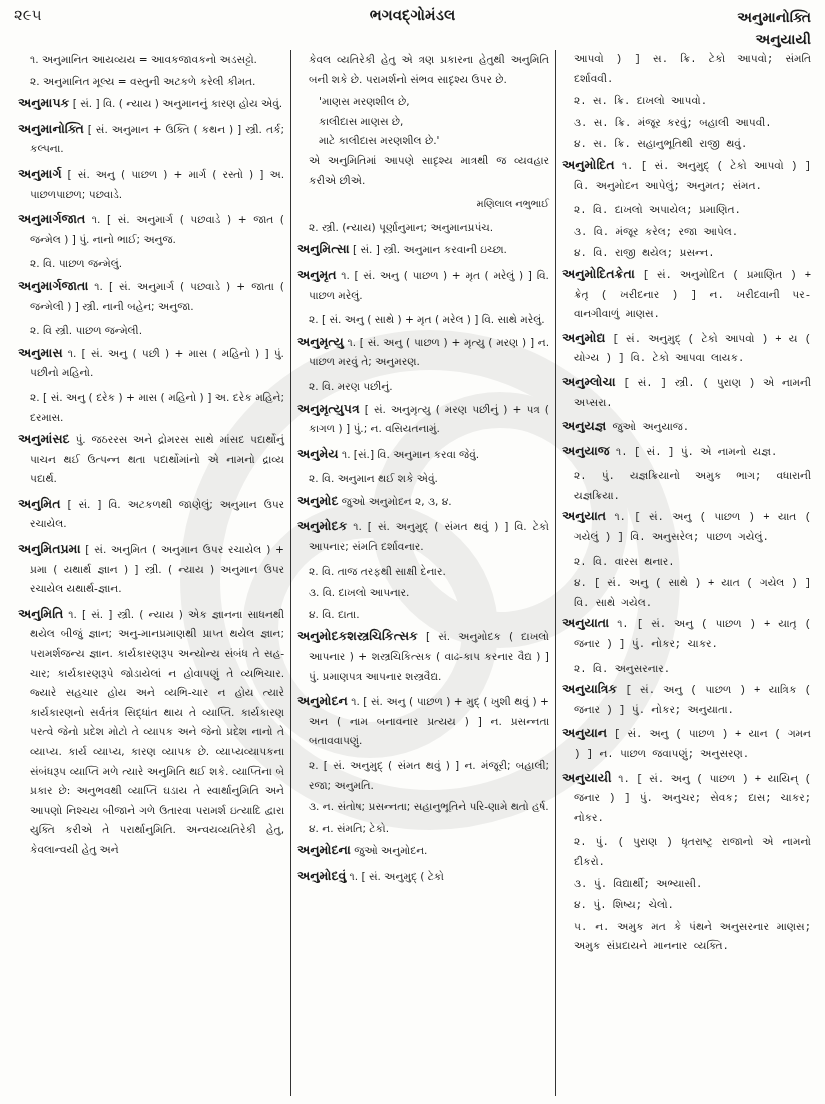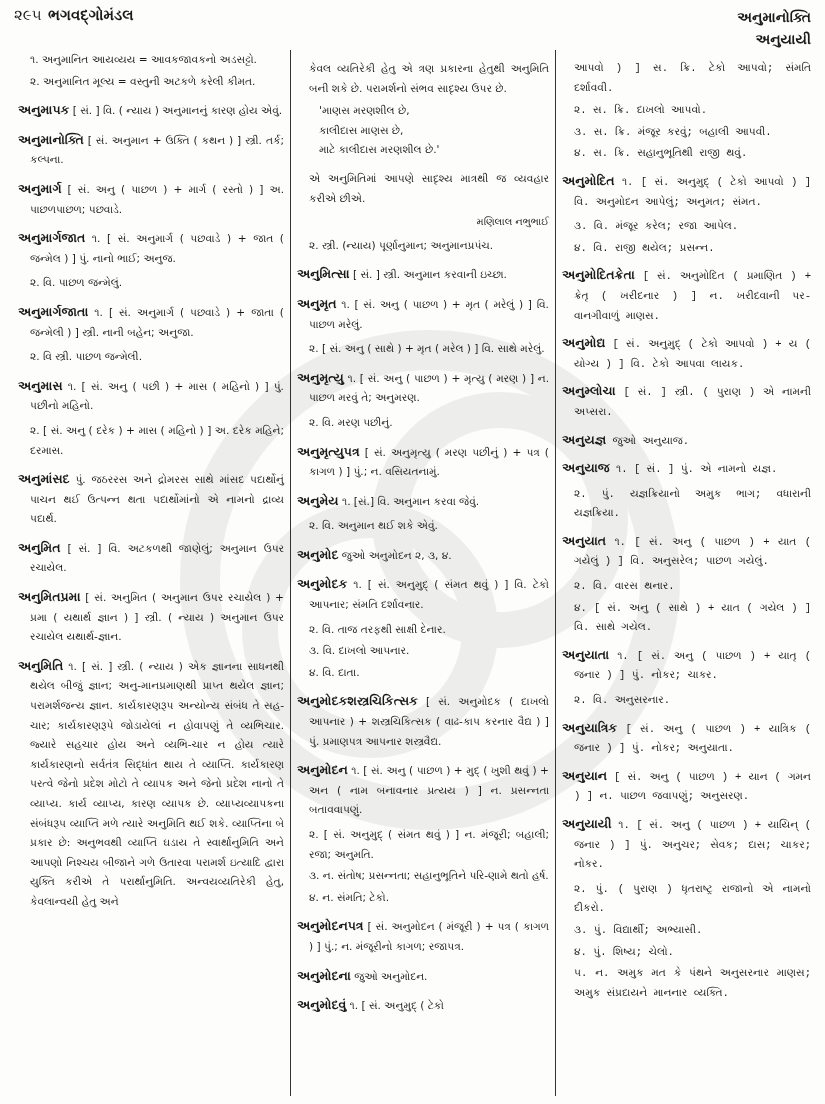--- a/index.html
+++ b/index.html
@@ -8,28 +8,28 @@
     background: #fdfdfb; color: #1a1a1a;
     font-family: "DejaVu Sans", "Liberation Sans", sans-serif;
     position: relative;
   }
   .watermark {
     position: absolute; left: 170px; top: 300px; width: 520px; height: 560px;
     pointer-events: none; opacity: 0.06;
   }
   .header { position: absolute; top: 0; left: 0; width: 825px; height: 58px; }
   .page-num { position: absolute; left: 14px; top: 6px; font-size: 15px; font-weight: normal; }
-  .running-title { position: absolute; left: 0; right: 0; top: 6px; font-size: 15px; font-weight: bold; padding-left: 48px; }
+  .running-title { position: absolute; left: 0; right: 0; top: 6px; text-align: center; font-size: 15px; font-weight: bold; }
   .guide { position: absolute; right: 14px; top: 6px; text-align: right; font-size: 14px; font-weight: bold; line-height: 22px; }
   .columns { position: absolute; top: 50px; left: 12px; width: 805px; height: 1046px; display: flex; }
   .col { overflow: hidden; font-size: 10.6px; line-height: 19.6px; text-align: justify; padding: 0 6px; box-sizing: border-box; }
   .col1 { width: 278px; }
   .col2 { width: 265px; border-left: 1.5px solid #333; }
   .col3 { width: 262px; border-left: 1.5px solid #333; font-family: Liberation Mono, monospace; }
-  .entry { margin: 9px 0 5px 0; padding-left: 12px; text-indent: -12px; }
+  .entry { margin: 0 0 5px 0; padding-left: 12px; text-indent: -12px; }
   .entry.plain { text-indent: 0; padding-left: 12px; margin-bottom: 3px; }
   .hw { font-weight: bold; font-size: 12.5px; }
   .sense { padding-left: 12px; margin-bottom: 2px; }
   .quote { padding-left: 22px; margin: 0; }
   .attrib { text-align: right; font-size: 10px; margin: 4px 0 4px 0; }
 </style>
 </head>
 <body>
 
 <svg class="watermark" viewBox="0 0 520 560">
@@ -84,30 +84,30 @@
       <div class="entry"><span class="hw">અનુમોદ</span><span> જુઓ અનુમોદન ૨, ૩, ૪.</span></div>
       <div class="entry"><span class="hw">અનુમોદક</span><span> ૧. [ સં. અનુમુદ્ ( સંમત થવું ) ] વિ. ટેકો આપનાર; સંમતિ દર્શાવનાર.</span></div>
       <div class="sense">૨. વિ. તાજ તરફથી સાક્ષી દેનાર.</div>
       <div class="sense">૩. વિ. દાખલો આપનાર.</div>
       <div class="sense">૪. વિ. દાતા.</div>
       <div class="entry"><span class="hw">અનુમોદકશસ્ત્રચિકિત્સક</span><span> [ સં. અનુમોદક ( દાખલો આપનાર ) + શસ્ત્રચિકિત્સક ( વાઢ-કાપ કરનાર વૈદ્ય ) ] પું. પ્રમાણપત્ર આપનાર શસ્ત્રવૈદ્ય.</span></div>
       <div class="entry"><span class="hw">અનુમોદન</span><span> ૧. [ સં. અનુ ( પાછળ ) + મુદ્ ( ખુશી થવું ) + અન ( નામ બનાવનાર પ્રત્યય ) ] ન. પ્રસન્નતા બતાવવાપણું.</span></div>
       <div class="sense">૨. [ સં. અનુમુદ્ ( સંમત થવું ) ] ન. મંજૂરી; બહાલી; રજા; અનુમતિ.</div>
       <div class="sense">૩. ન. સંતોષ; પ્રસન્નતા; સહાનુભૂતિને પરિ-ણામે થતો હર્ષ.</div>
       <div class="sense">૪. ન. સંમતિ; ટેકો.</div>
-      <div class="entry"><span class="hw">અનુમોદનપત્ર</span><span> [ સં. અનુમોદન ( મંજૂરી ) + પત્ર ( કાગળ ) ] પું.; ન. મંજૂરીનો કાગળ; રજાપત્ર.</span></div>
       <div class="entry"><span class="hw">અનુમોદના</span><span> જુઓ અનુમોદન.</span></div>
       <div class="entry"><span class="hw">અનુમોદવું</span><span> ૧. [ સં. અનુમુદ્ ( ટેકો</span></div>
     </div>
   <div class="col col3" id="col2">
       <div class="entry plain">આપવો ) ] સ. ક્રિ. ટેકો આપવો; સંમતિ દર્શાવવી.</div>
       <div class="sense">૨. સ. ક્રિ. દાખલો આપવો.</div>
       <div class="sense">૩. સ. ક્રિ. મંજૂર કરવું; બહાલી આપવી.</div>
       <div class="sense">૪. સ. ક્રિ. સહાનુભૂતિથી રાજી થવું.</div>
       <div class="entry"><span class="hw">અનુમોદિત</span><span> ૧. [ સં. અનુમુદ્ ( ટેકો આપવો ) ] વિ. અનુમોદન આપેલું; અનુમત; સંમત.</span></div>
+      <div class="sense">૨. વિ. દાખલો અપાયેલ; પ્રમાણિત.</div>
       <div class="sense">૩. વિ. મંજૂર કરેલ; રજા આપેલ.</div>
       <div class="sense">૪. વિ. રાજી થયેલ; પ્રસન્ન.</div>
       <div class="entry"><span class="hw">અનુમોદિતક્રેતા</span><span> [ સં. અનુમોદિત ( પ્રમાણિત ) + ક્રેતૃ ( ખરીદનાર ) ] ન. ખરીદવાની પર-વાનગીવાળું માણસ.</span></div>
       <div class="entry"><span class="hw">અનુમોદ્ય</span><span> [ સં. અનુમુદ્ ( ટેકો આપવો ) + ય ( યોગ્ય ) ] વિ. ટેકો આપવા લાયક.</span></div>
       <div class="entry"><span class="hw">અનુમ્લોચા</span><span> [ સં. ] સ્ત્રી. ( પુરાણ ) એ નામની અપ્સરા.</span></div>
       <div class="entry"><span class="hw">અનુયજ્ઞ</span><span> જુઓ અનુયાજ.</span></div>
       <div class="entry"><span class="hw">અનુયાજ</span><span> ૧. [ સં. ] પું. એ નામનો યજ્ઞ.</span></div>
       <div class="sense">૨. પું. યજ્ઞક્રિયાનો અમુક ભાગ; વધારાની યજ્ઞક્રિયા.</div>
       <div class="entry"><span class="hw">અનુયાત</span><span> ૧. [ સં. અનુ ( પાછળ ) + યાત ( ગયેલું ) ] વિ. અનુસરેલ; પાછળ ગયેલું.</span></div>
       <div class="sense">૨. વિ. વારસ થનાર.</div>

